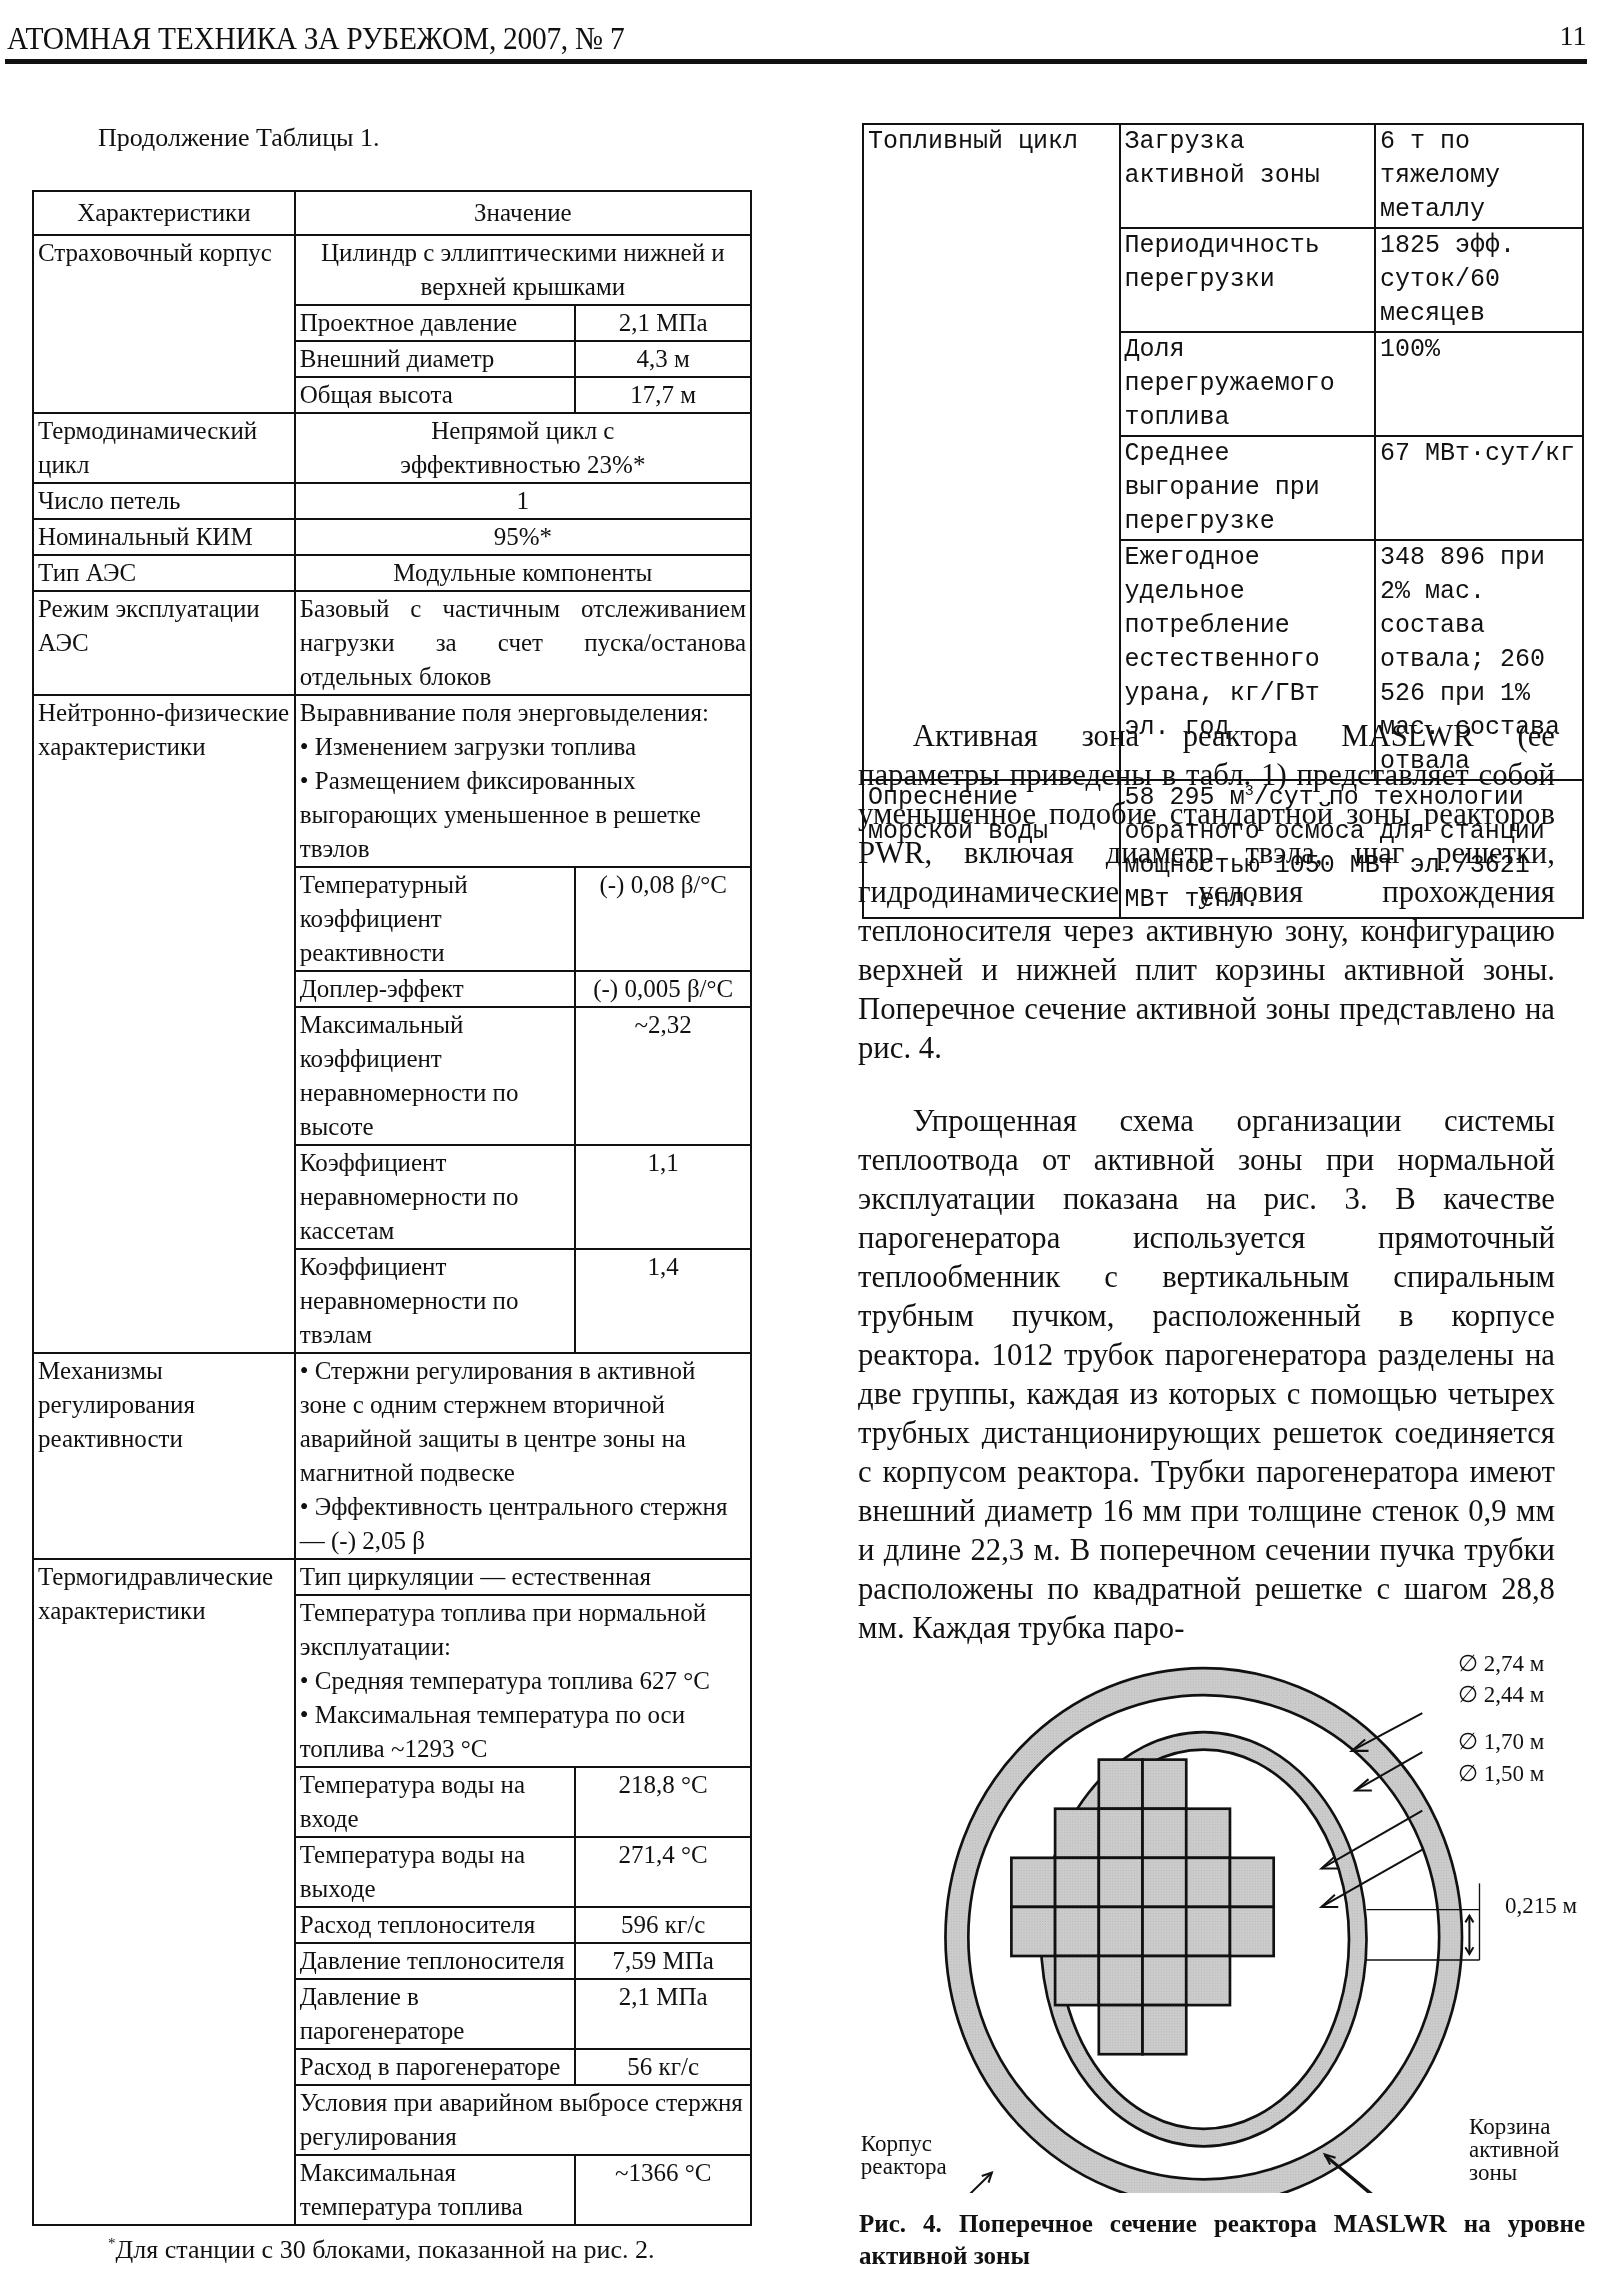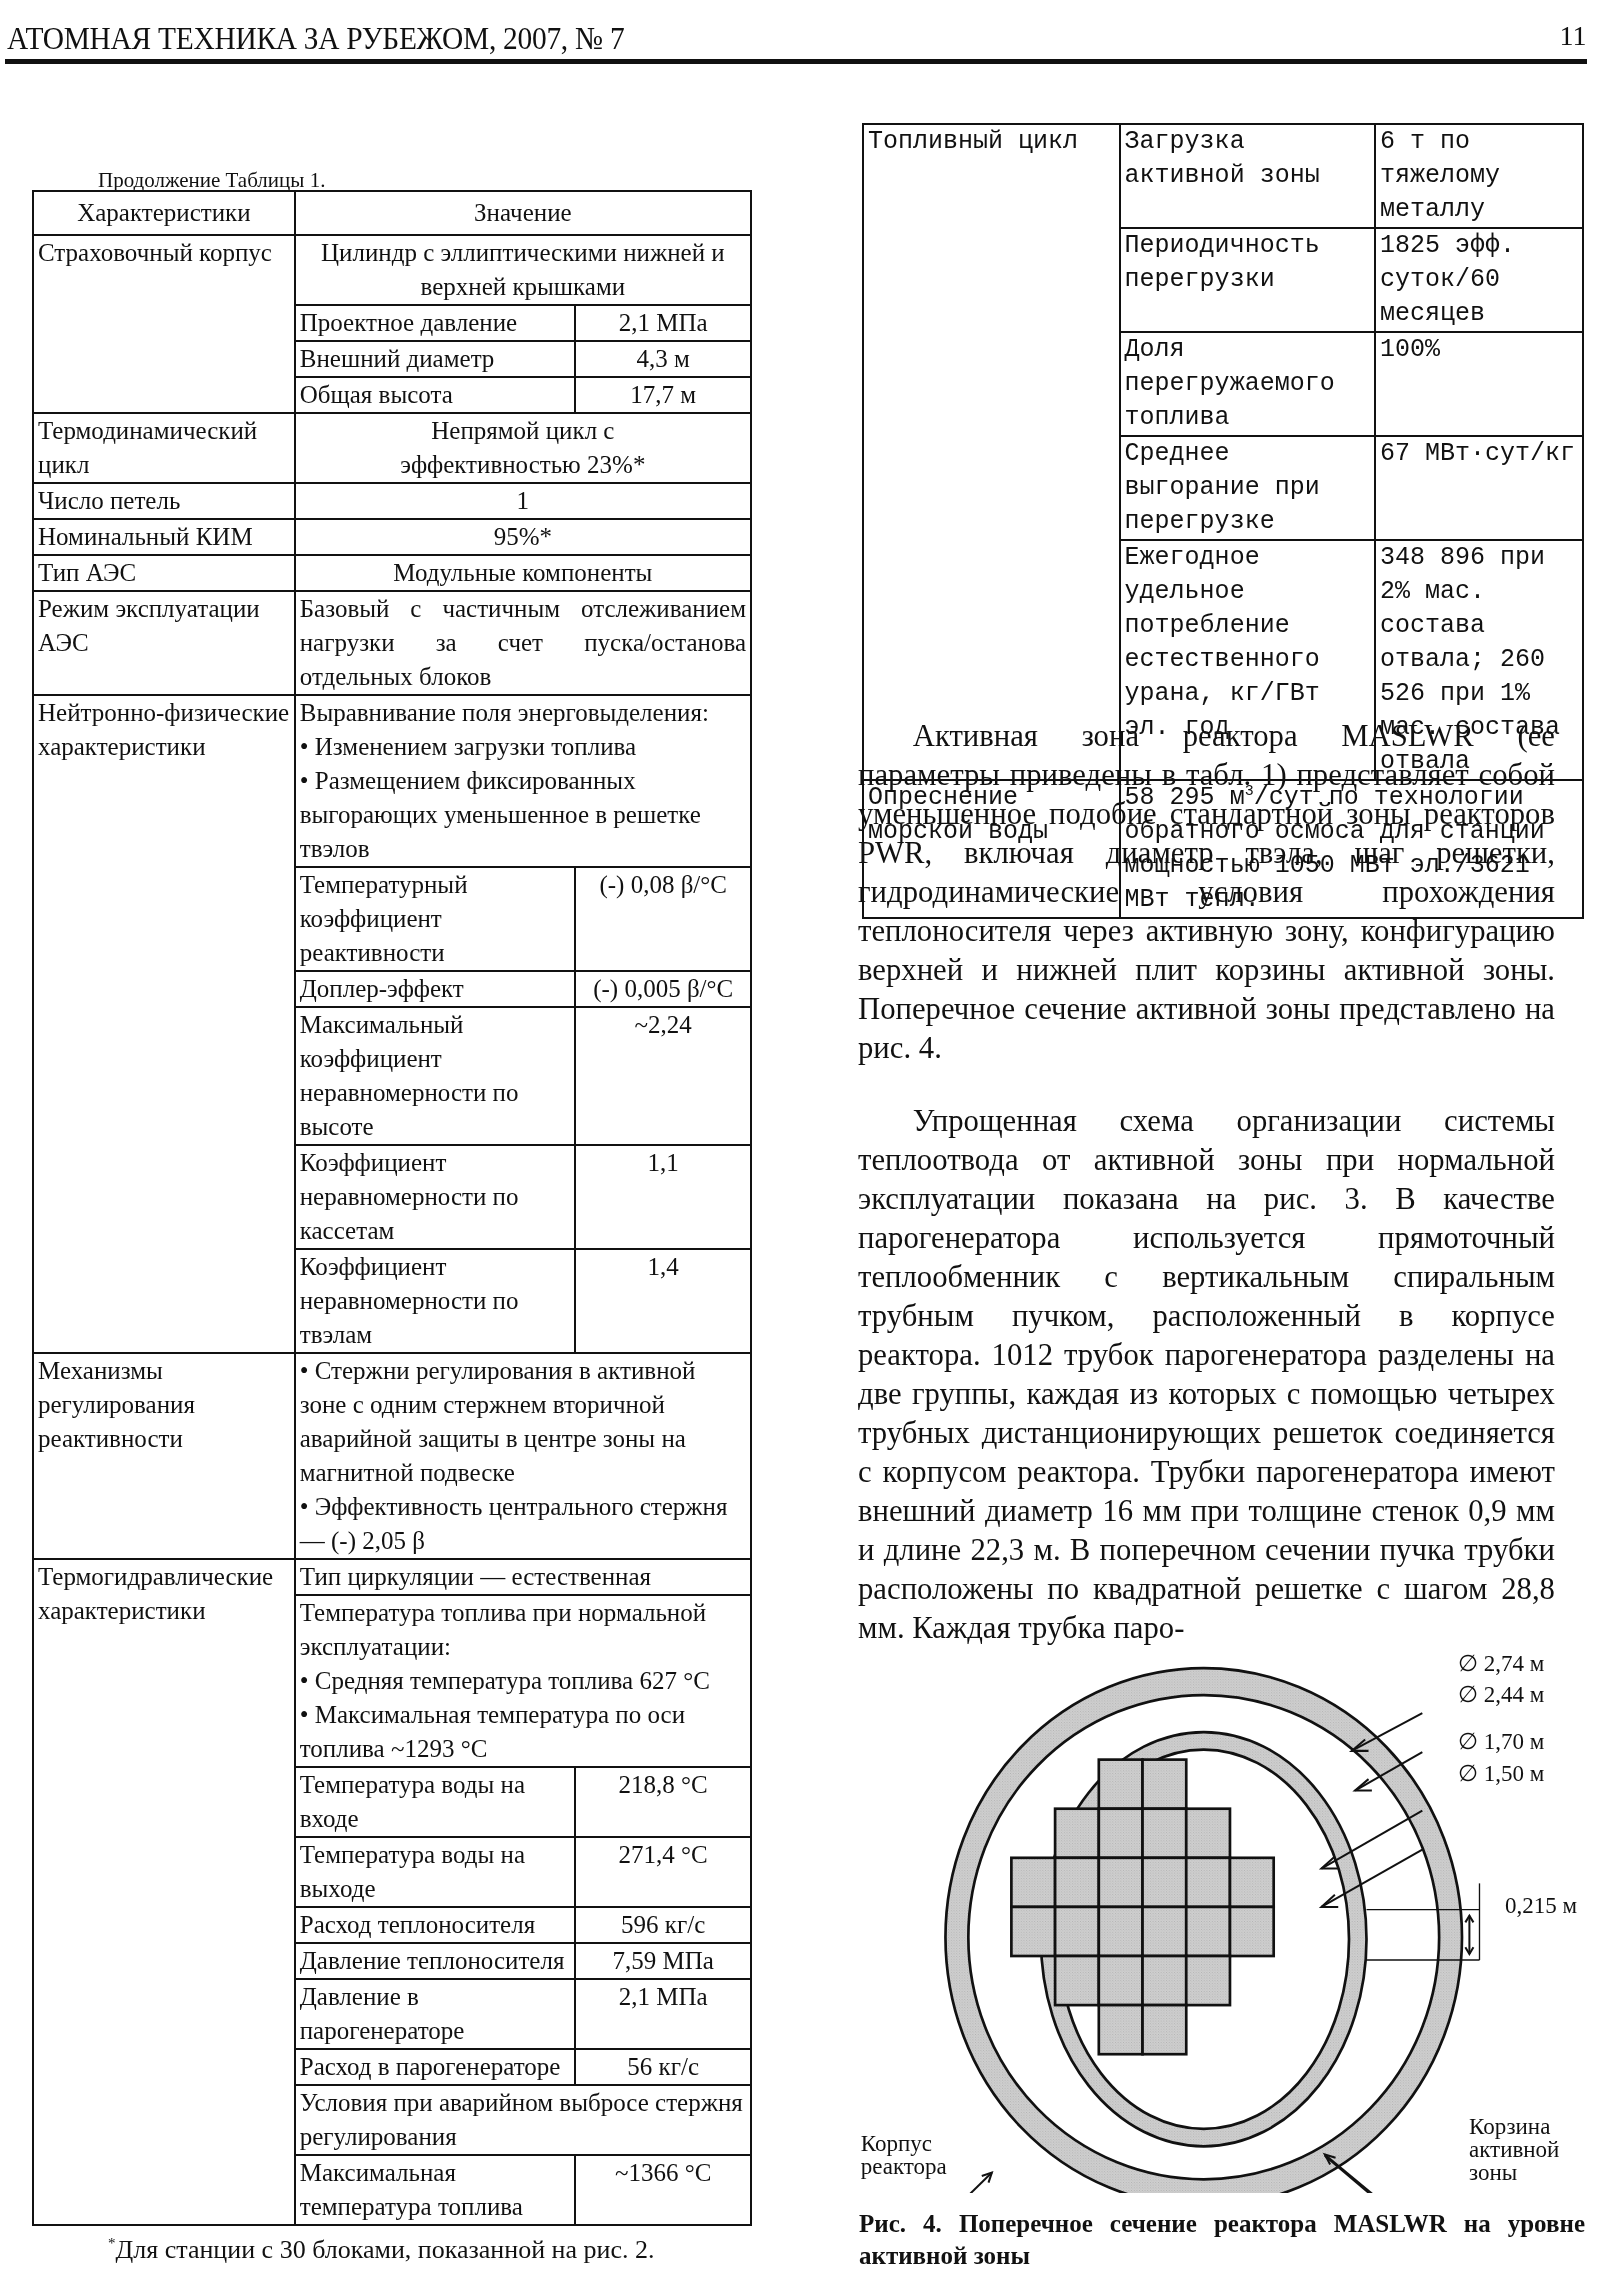--- a/index.html
+++ b/index.html
@@ -12,21 +12,21 @@
   }
   .header-title {
     position: absolute; left: 0; top: 0; font-size: 32px; letter-spacing: -0.3px;
     transform: scaleX(0.92); transform-origin: left top;
   }
   .page-num { position: absolute; right: 1.3px; top: 0; font-size: 28px; }
   .header-rule {
     position: absolute; left: 5.4px; top: 59px; width: 1582px; height: 4.7px; background: #111;
   }
   .caption-cont {
-    position: absolute; left: 98px; top: 123px; font-size: 21px; margin-top: 45px;
+    position: absolute; left: 98px; top: 123px; font-size: 26px;
   }
   table { border-collapse: collapse; position: absolute; font-size: 25px; line-height: 34px; }
   td, th { border: 2px solid #111; padding: 0 4px; vertical-align: top; font-weight: normal; }
   .center { text-align: center; }
   .justify { text-align: justify; text-align-last: left; }
   #tbl-left { left: 32px; top: 190px; width: 720px; }
   #tbl-right { left: 862px; top: 123px; width: 722px; font-family: Liberation Mono, monospace; }
   .footnote { position: absolute; left: 108px; top: 2235px; font-size: 26px; }
   .footnote sup { font-size: 15px; }
   .body-text {
@@ -116,21 +116,21 @@
   <tr>
     <td>Температурный коэффициент реактивности</td>
     <td class="center">(-) 0,08 β/°C</td>
   </tr>
   <tr>
     <td>Доплер-эффект</td>
     <td class="center" style="white-space:nowrap">(-) 0,005 β/°C</td>
   </tr>
   <tr>
     <td>Максимальный коэффициент неравномерности по высоте</td>
-    <td class="center">~2,24</td>
+    <td class="center">~2,32</td>
   </tr>
   <tr>
     <td>Коэффициент неравномерности по кассетам</td>
     <td class="center">1,1</td>
   </tr>
   <tr>
     <td>Коэффициент неравномерности по твэлам</td>
     <td class="center">1,4</td>
   </tr>
 

